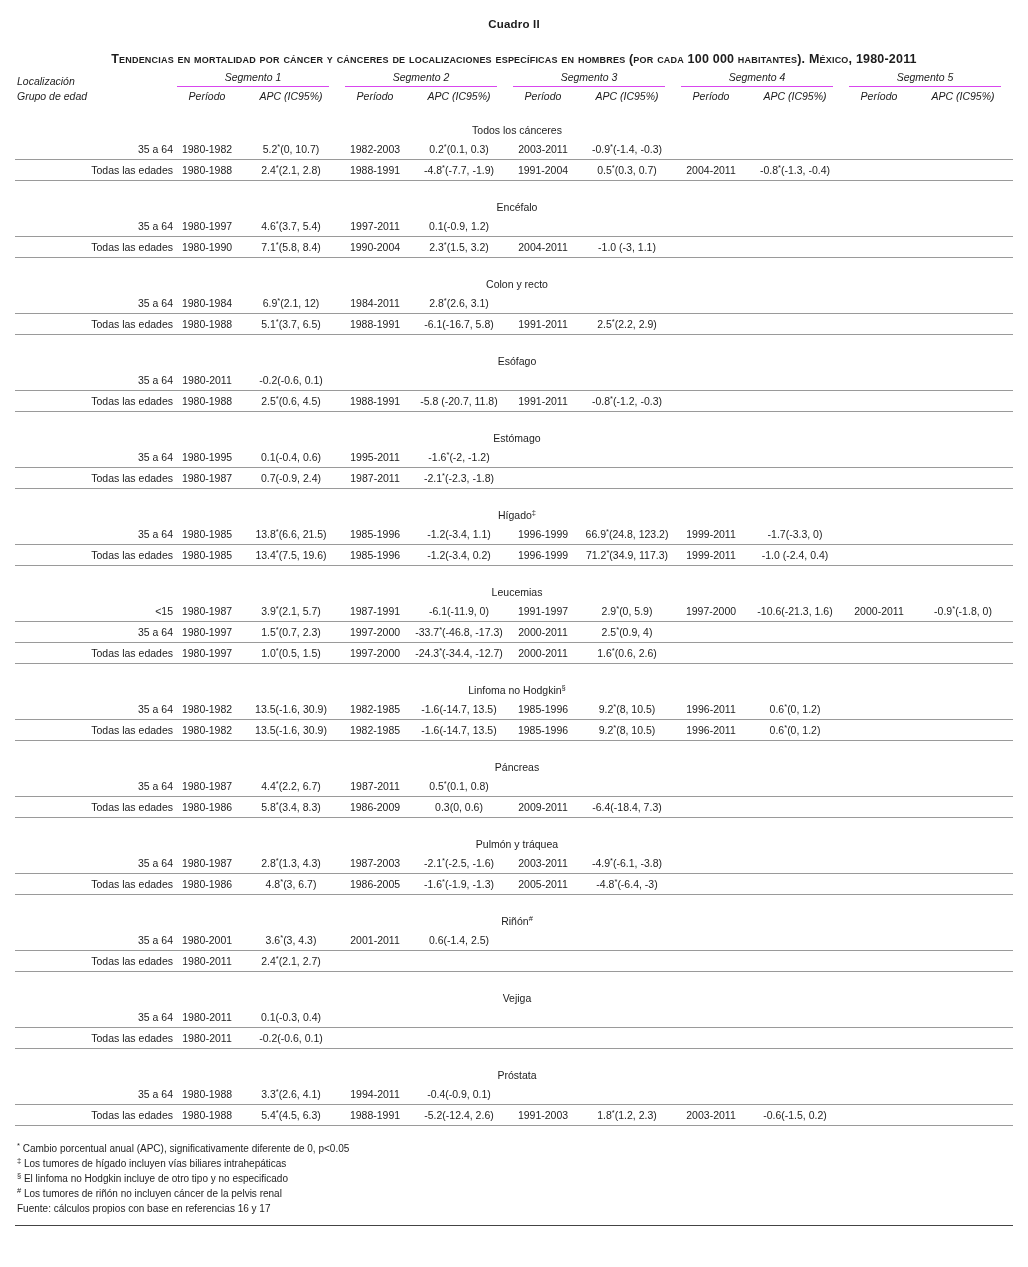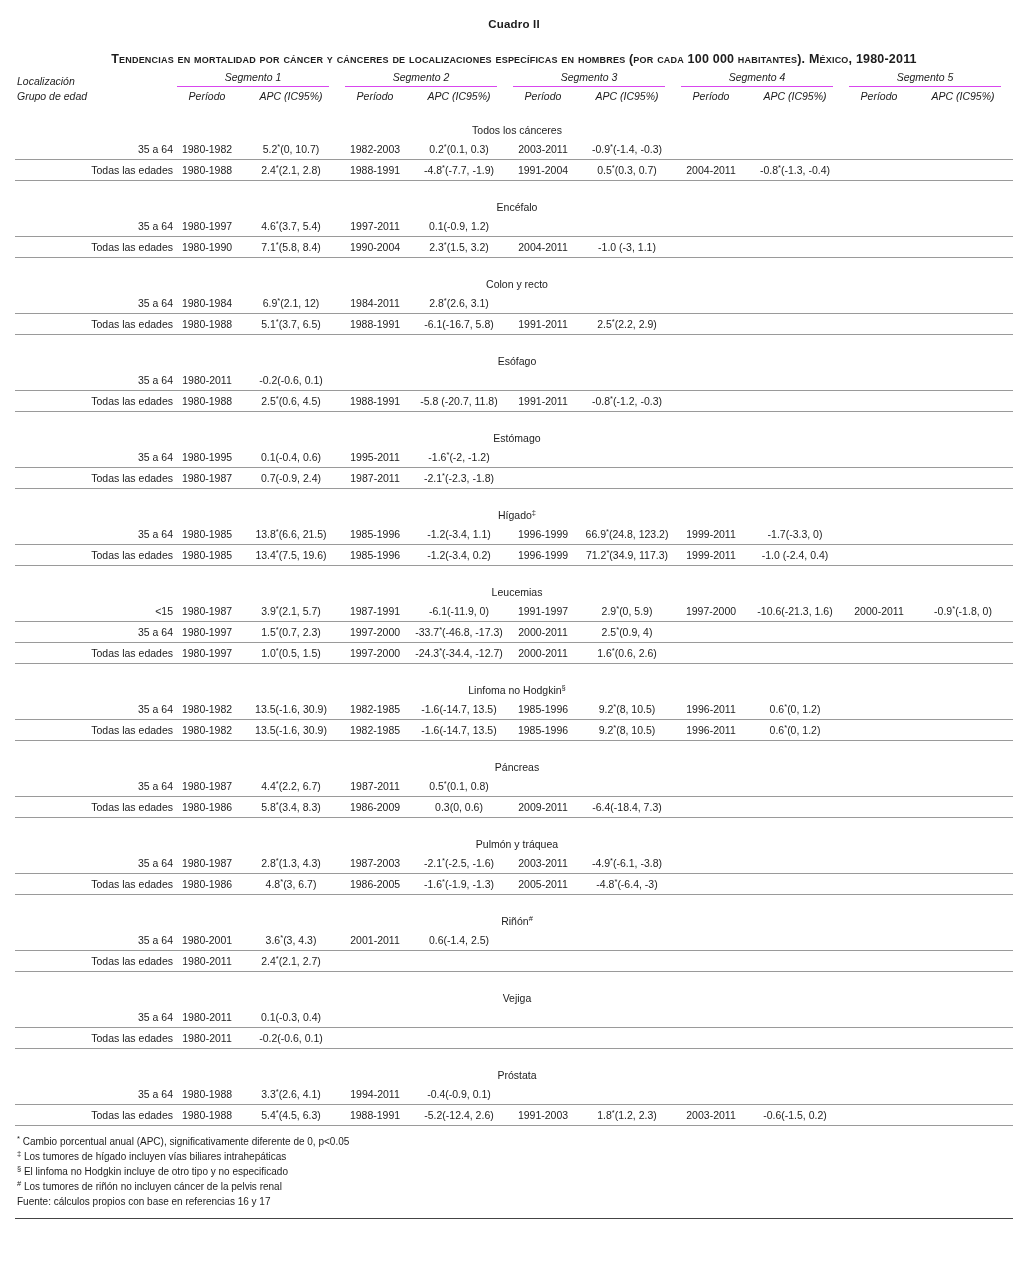--- a/index.html
+++ b/index.html
@@ -73,21 +73,21 @@
   tr.section-row td {
     text-align: center;
     padding: 20px 0 3px 6px;
     border: none;
     font-size: 10.5px;
   }
 
   sup { font-size: 7.5px; vertical-align: super; line-height: 0; }
 
   .footnotes {
-    margin-top: 8px;
+    margin-top: 15px;
     font-size: 10px;
     line-height: 1.5;
     padding-left: 2px;
   }
   .bottom-rule {
     width: 998px;
     border-bottom: 1px solid #444;
     margin-top: 9px;
     height: 1px;
   }

